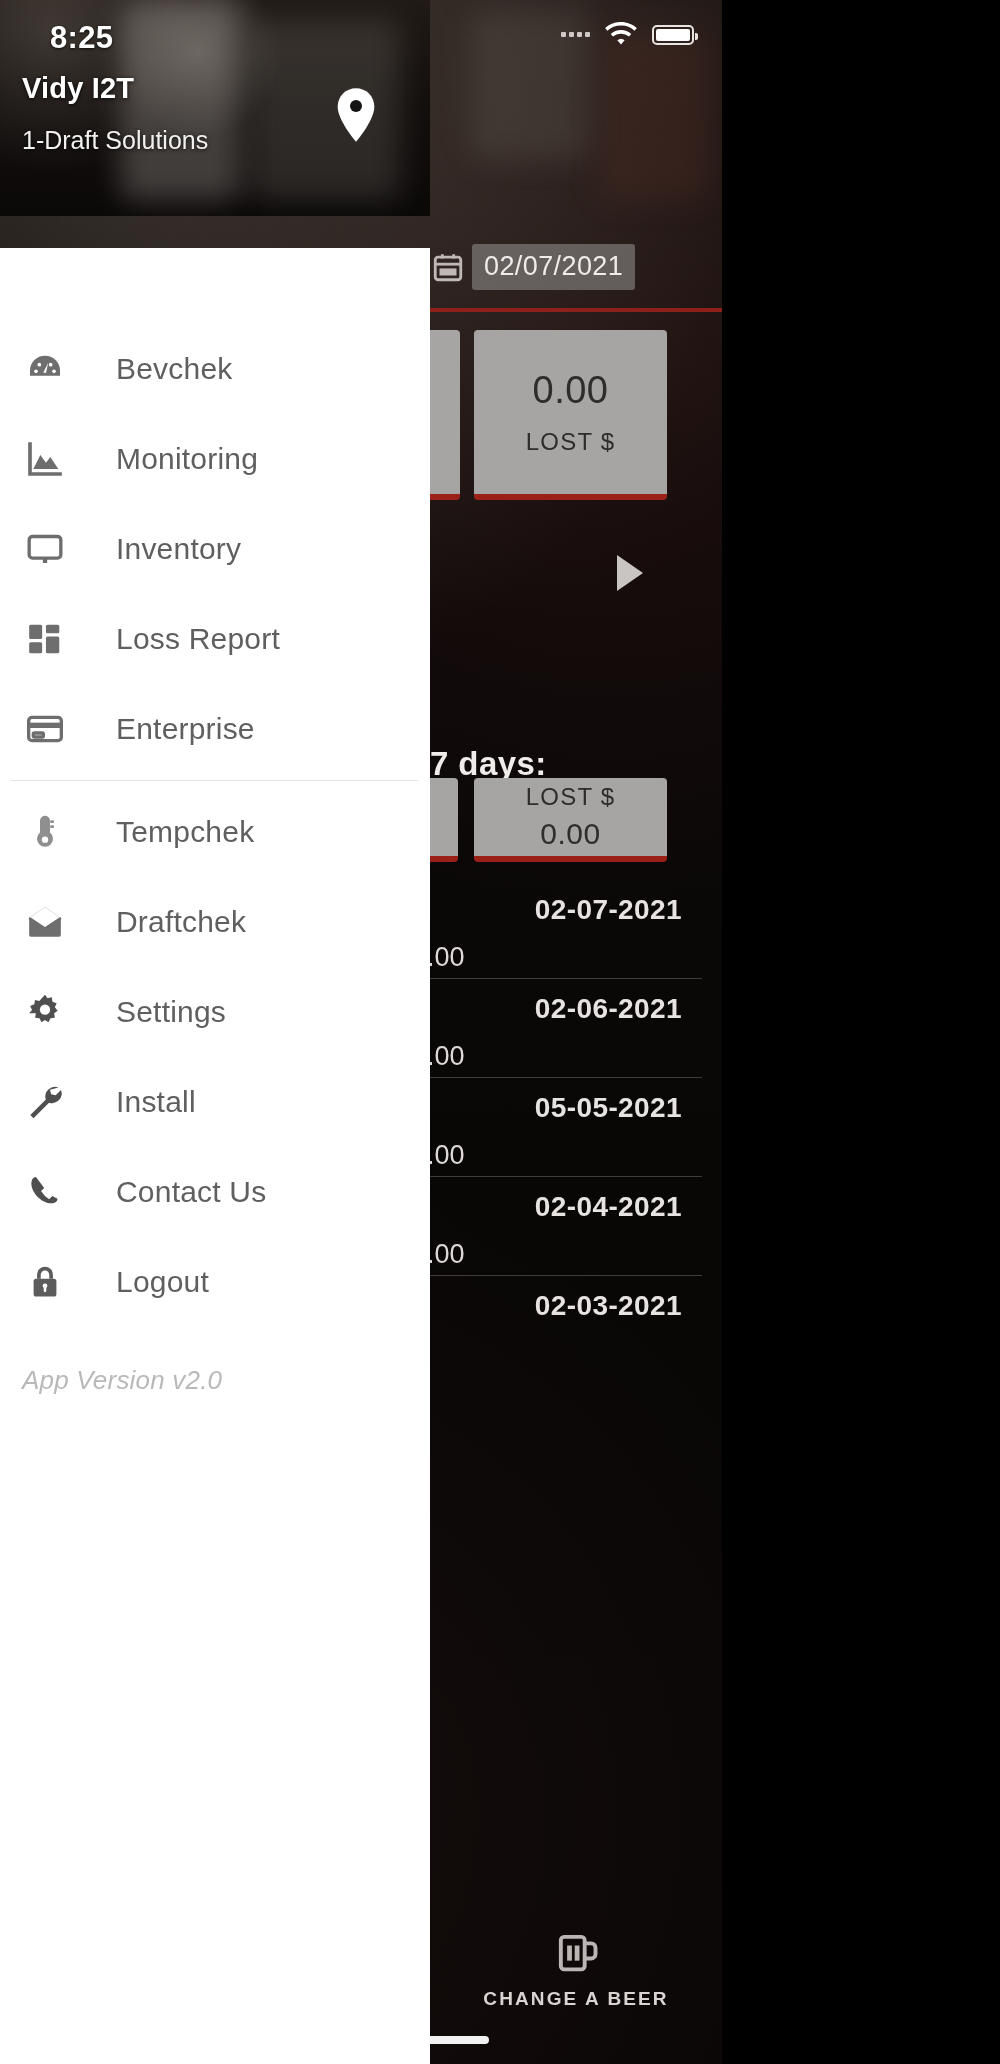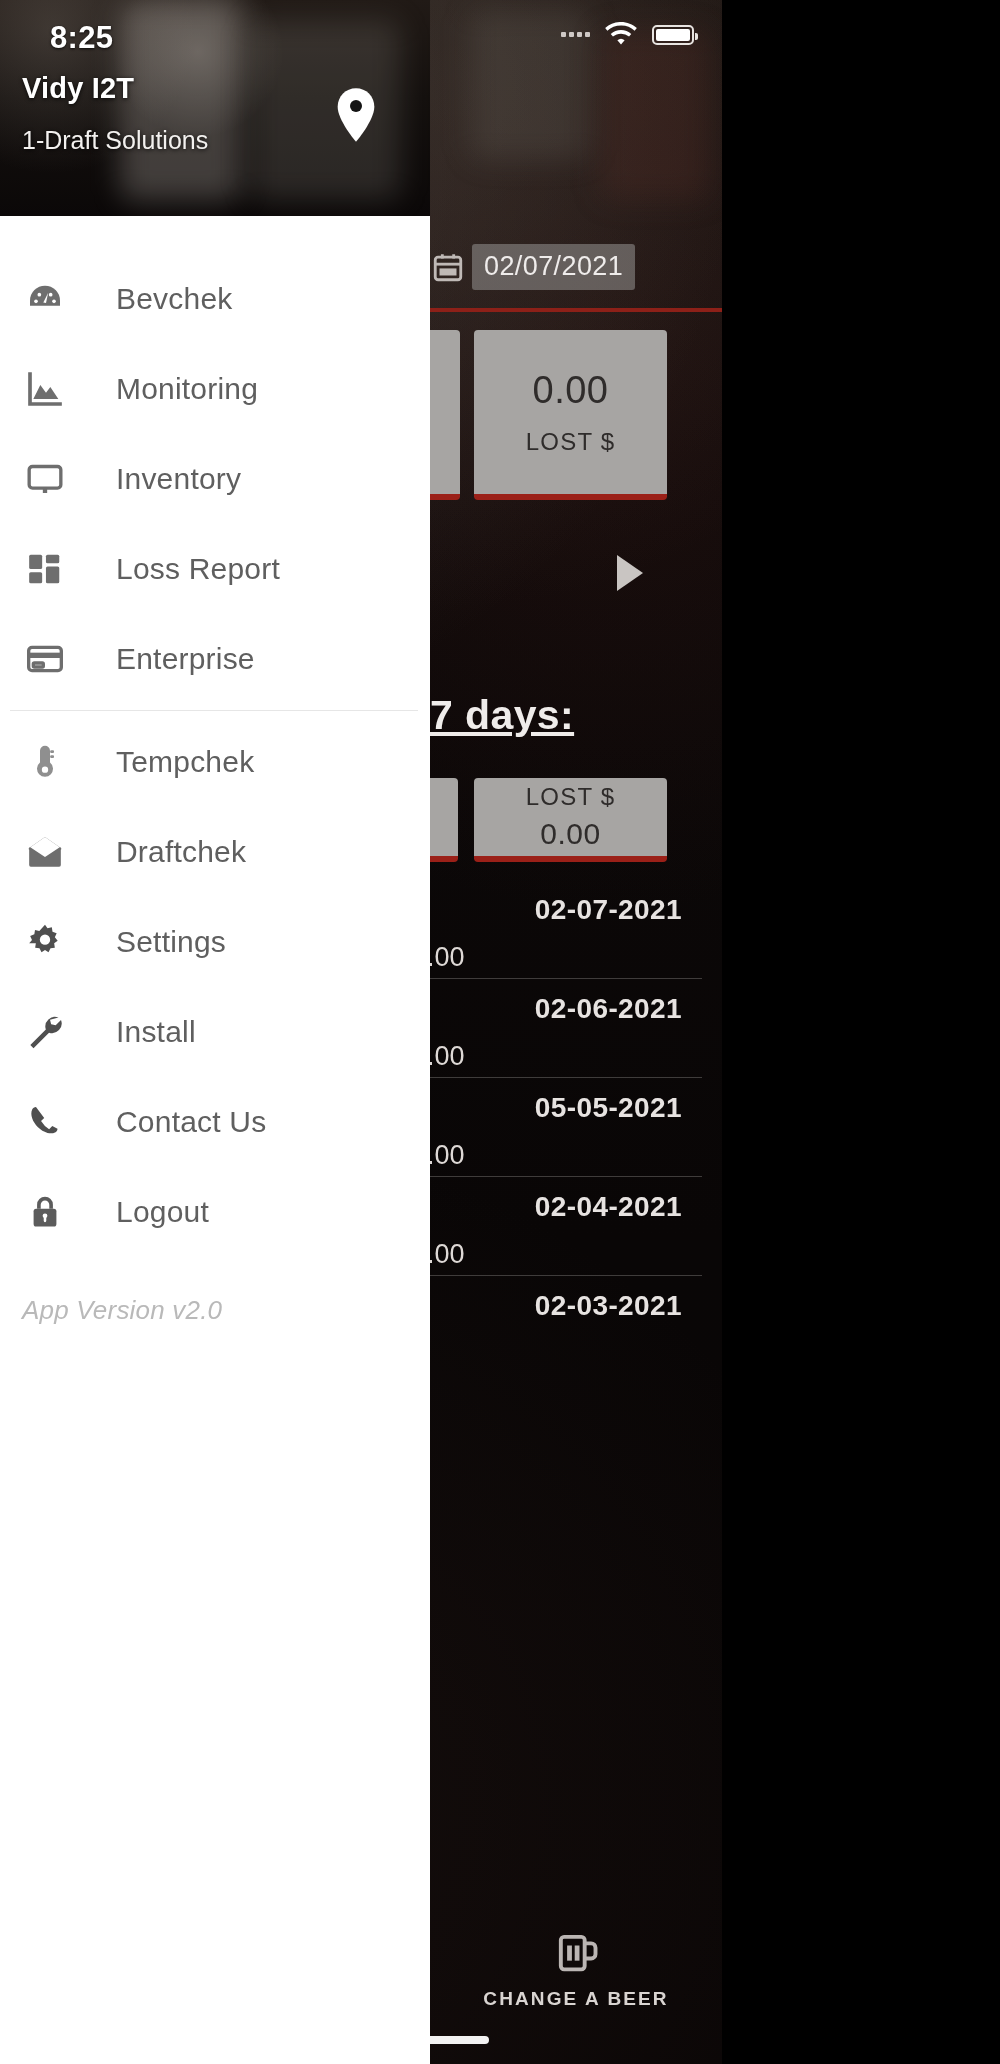--- a/index.html
+++ b/index.html
@@ -116,22 +116,22 @@
 
   #play-tri {
     position: absolute; left: 617px; top: 555px;
     width: 0; height: 0;
     border-left: 26px solid #c9c5c2;
     border-top: 18px solid transparent;
     border-bottom: 18px solid transparent;
   }
 
   #seven-days {
-    position: absolute; left: 430px; top: 692px;
-    color: #efecea; font-size: 41px; font-weight: bold; letter-spacing: .4px; text-decoration: underline;
+    position: absolute; left: 430px; top: 745px;
+    color: #efecea; font-size: 33px; font-weight: bold; letter-spacing: .4px;
   }
 
   #card2-left  { left: 418px; top: 778px; width: 40px; height: 84px; }
   #card2-right { left: 474px; top: 778px; width: 193px; height: 84px; }
   #card2-right .lbl { margin-top: 0; margin-bottom: 6px; font-size: 24px; }
   #card2-right .big { font-size: 30px; }
 
   
   #day-list { position: absolute; left: 412px; top: 880px; width: 290px; }
   .day-row {
@@ -191,21 +191,22 @@
     text-shadow: 0 1px 4px rgba(0,0,0,.85);
   }
   #pin-icon {
     position: absolute; right: 54px; top: 88px;
     width: 40px; height: 54px;
   }
 
   #drawer-body {
     flex: 1;
     background: #fff;
-    padding-top: 38px;
+    padding-top: 76px;
+    margin-top: 32px;
   }
 
   .menu-item {
     display: flex; align-items: center;
     height: 90px;
     padding-left: 18px;
     cursor: pointer;
   }
   .menu-item .mi-icon {
     width: 54px; flex: 0 0 54px;

